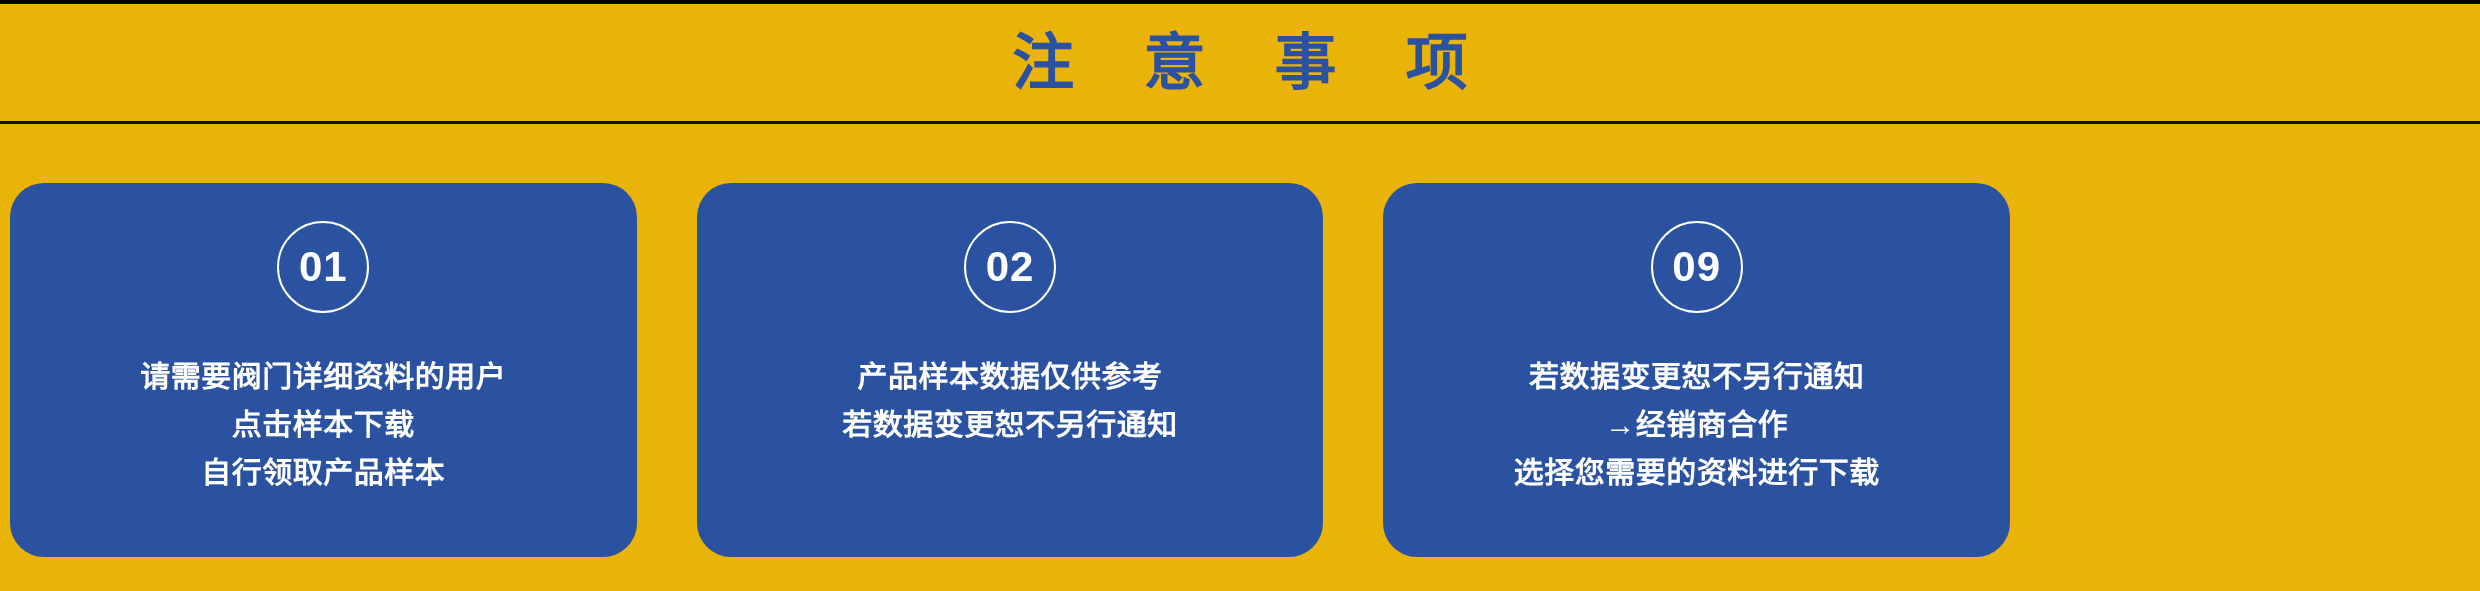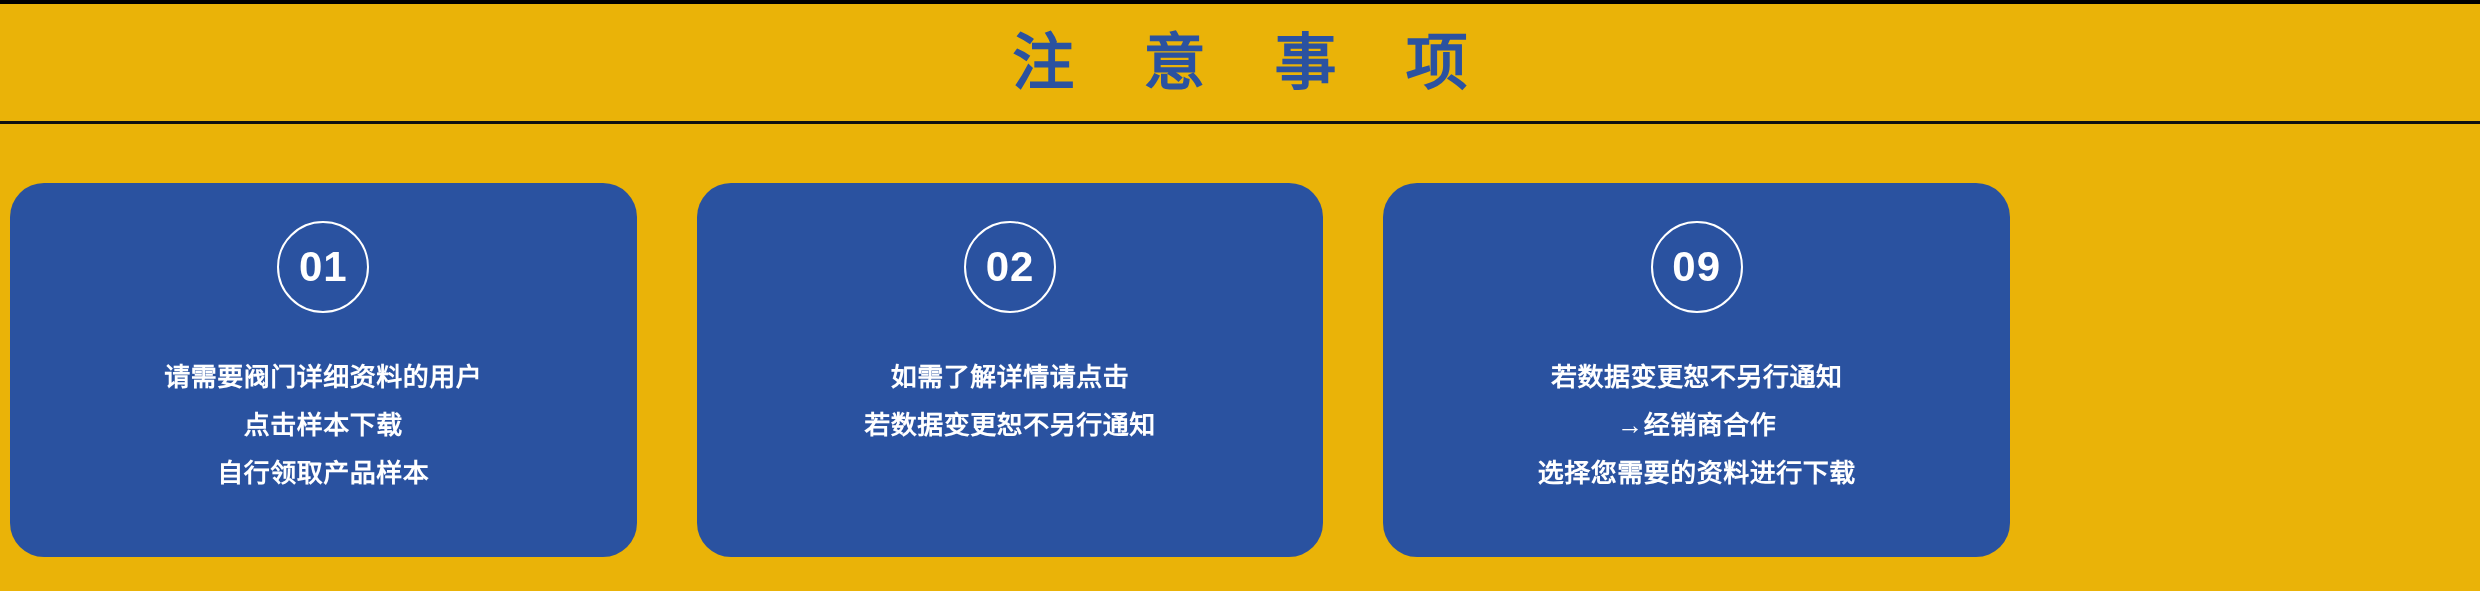--- a/index.html
+++ b/index.html
@@ -107,21 +107,21 @@
   .card-lines {
     margin-top: 42px;
     width: 100%;
     display: flex;
     flex-direction: column;
     align-items: center;
     gap: 4px;
   }
   .card-line {
     color: #ffffff;
-    font-size: 26px;
+    font-size: 30px;
     font-weight: 700;
     line-height: 44px;
     text-align: center;
     white-space: nowrap;
     letter-spacing: 0.5px;
   }
 </style>
 </head>
 <body>
 
@@ -146,21 +146,21 @@
         <div class="card-line">点击样本下载</div>
         <div class="card-line">自行领取产品样本</div>
       </div>
     </div>
 
     <div class="card">
       <div class="badge">
         <span class="badge-number">02</span>
       </div>
       <div class="card-lines">
-        <div class="card-line">如需了解详情请点击</div>
+        <div class="card-line">产品样本数据仅供参考</div>
         <div class="card-line">若数据变更恕不另行通知</div>
       </div>
     </div>
 
     <div class="card">
       <div class="badge">
         <span class="badge-number">09</span>
       </div>
       <div class="card-lines">
         <div class="card-line">若数据变更恕不另行通知</div>

